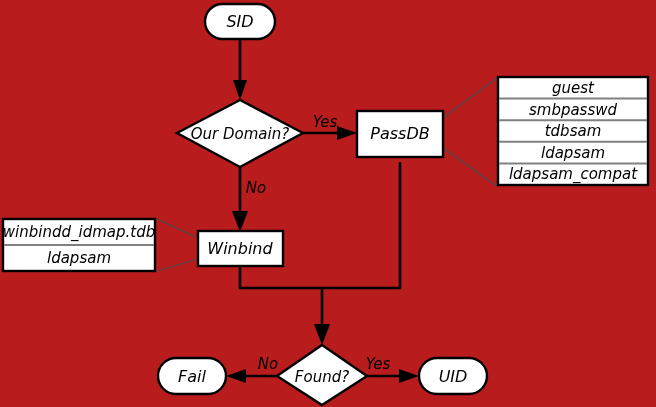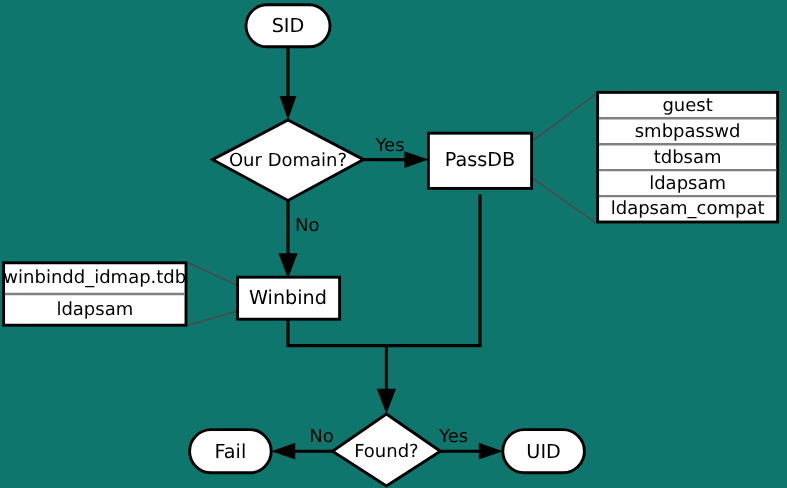--- a/index.html
+++ b/index.html
@@ -7,22 +7,23 @@
     padding: 0;
     background: #ffffff;
   }
   body {
     font-family: "DejaVu Sans", sans-serif;
   }
   #diagram-root {
     position: relative;
     width: 656px;
     height: 407px;
-    background: #0f766e;
+    background: #b91c1c;
     overflow: hidden;
+    font-style: italic;
   }
   #flow-svg {
     position: absolute;
     left: 0;
     top: 0;
     width: 656px;
     height: 407px;
   }
   .node-text {
     font-family: "DejaVu Sans", sans-serif;

